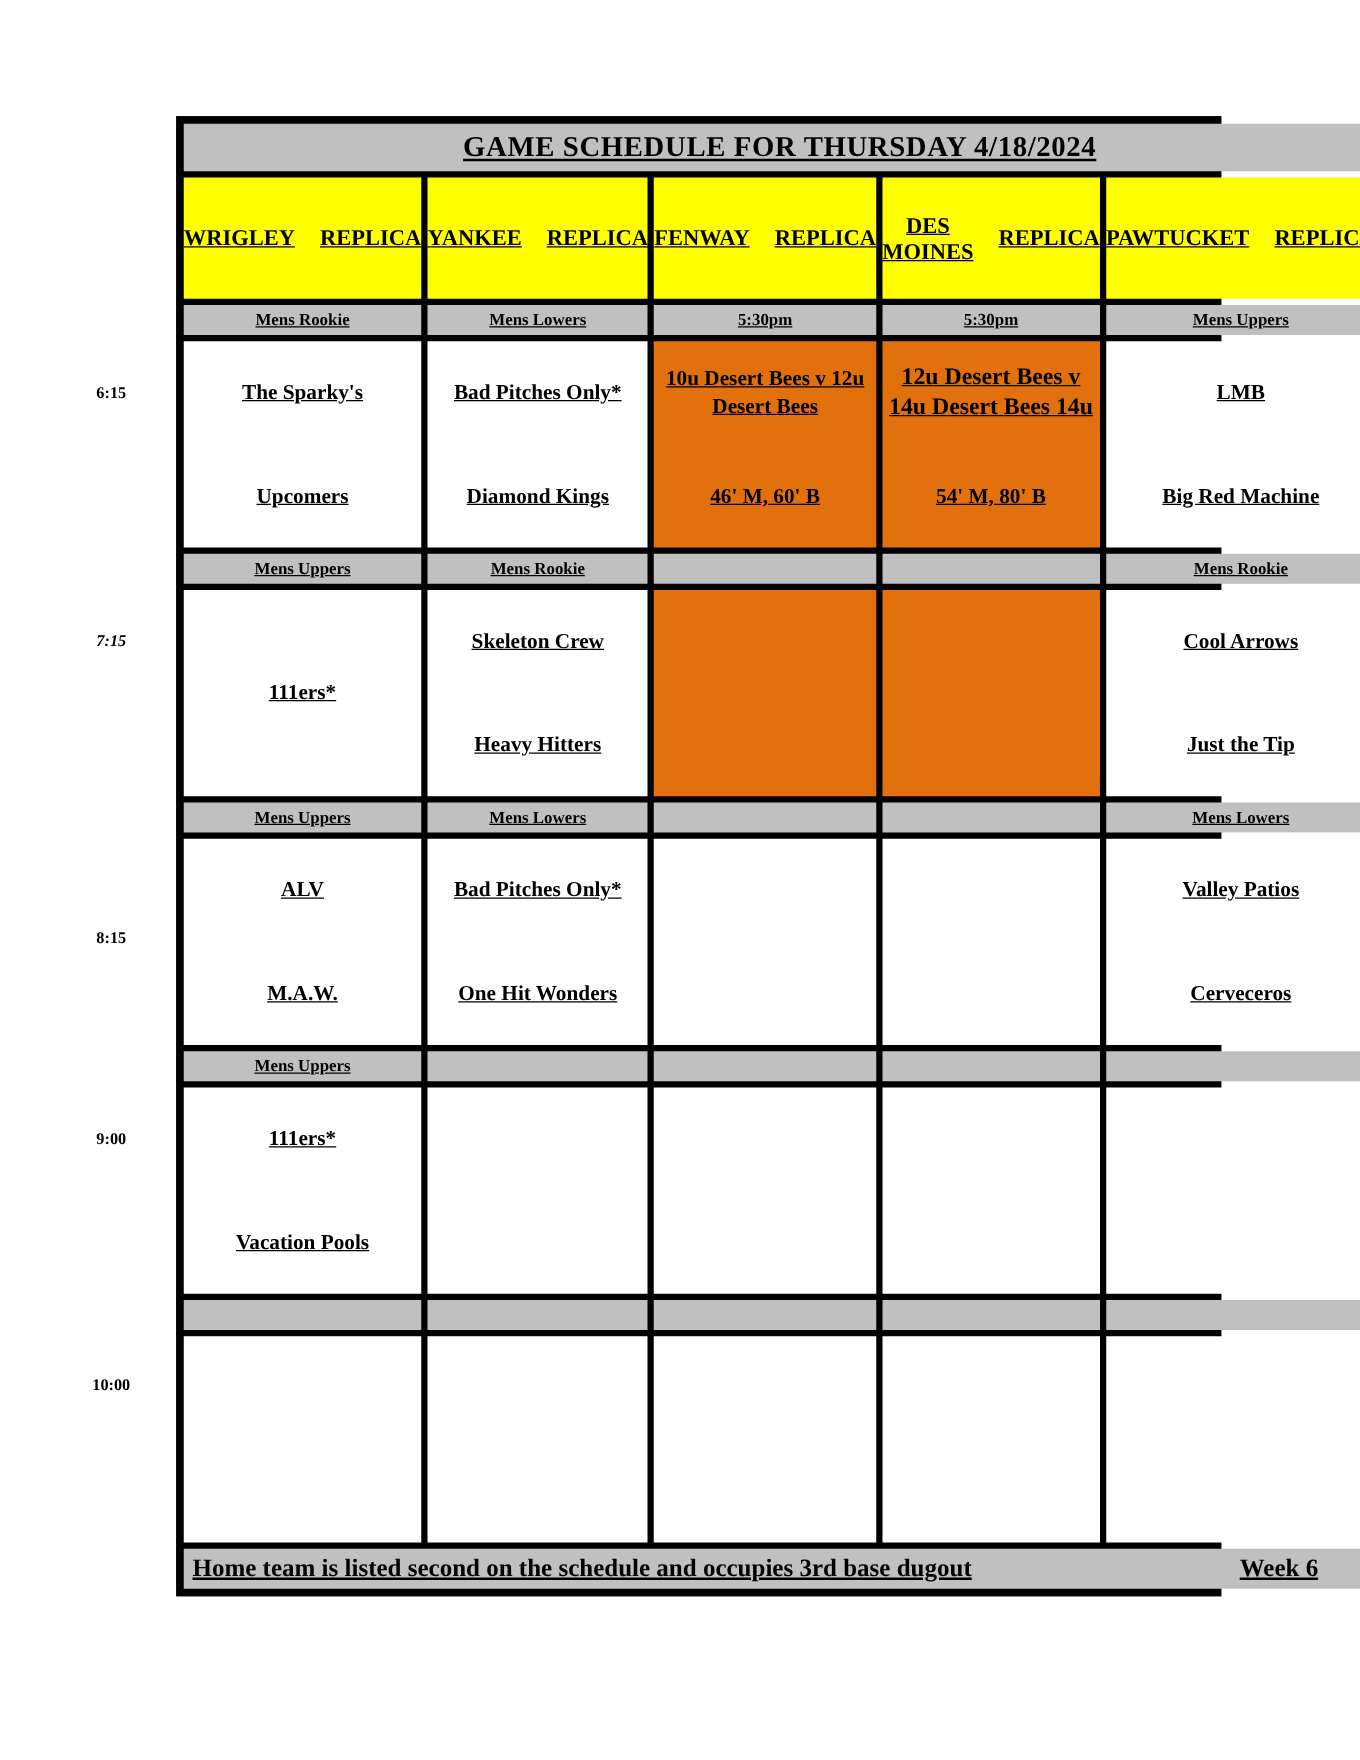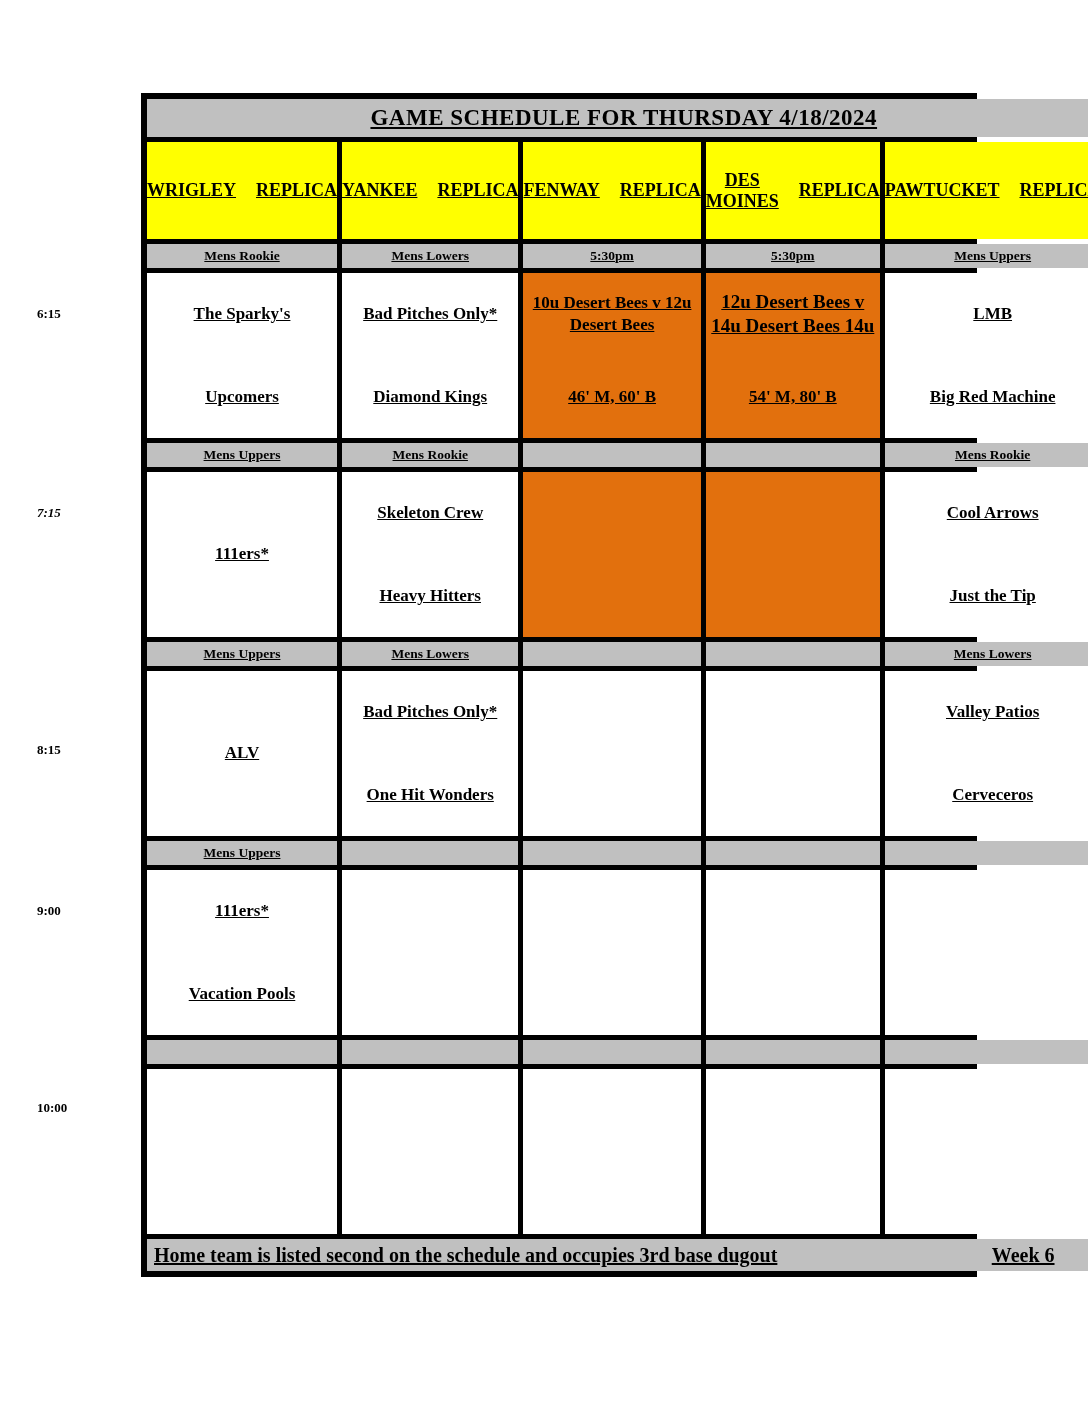--- a/index.html
+++ b/index.html
@@ -72,23 +72,23 @@
     background: var(--bar_bg);
     display: flex;
     align-items: center;
     justify-content: space-between;
     font-size: 20px;
     padding-left: 7px;
   }
   .footer-bar .week { margin-right: 46px; }
   .time {
     position: absolute;
-    left: 37px;
+    left: 49px;
     width: 80px;
-    text-align: left;
+    text-align: center;
     font-size: 13px;
     line-height: 16px;
   }
   .time-0 { top: 306px; }
   .time-1 { top: 505px; font-style: italic; }
   .time-2 { top: 704px; margin-top: 38px; }
   .time-3 { top: 903px; }
   .time-4 { top: 1100px; }
 </style>
 </head>
@@ -181,20 +181,21 @@
     </div>
 
     <div class="label-cell">Mens Uppers</div>
     <div class="label-cell">Mens Lowers</div>
     <div class="label-cell"></div>
     <div class="label-cell"></div>
     <div class="label-cell">Mens Lowers</div>
 
     <div class="body-cell">
       <div class="half away">ALV</div>
+      <div class="half home">M.A.W.</div>
     </div>
     <div class="body-cell">
       <div class="half away">Bad Pitches Only*</div>
       <div class="half home">One Hit Wonders</div>
     </div>
     <div class="body-cell">
       <div class="half away"></div>
       <div class="half home"></div>
     </div>
     <div class="body-cell">

